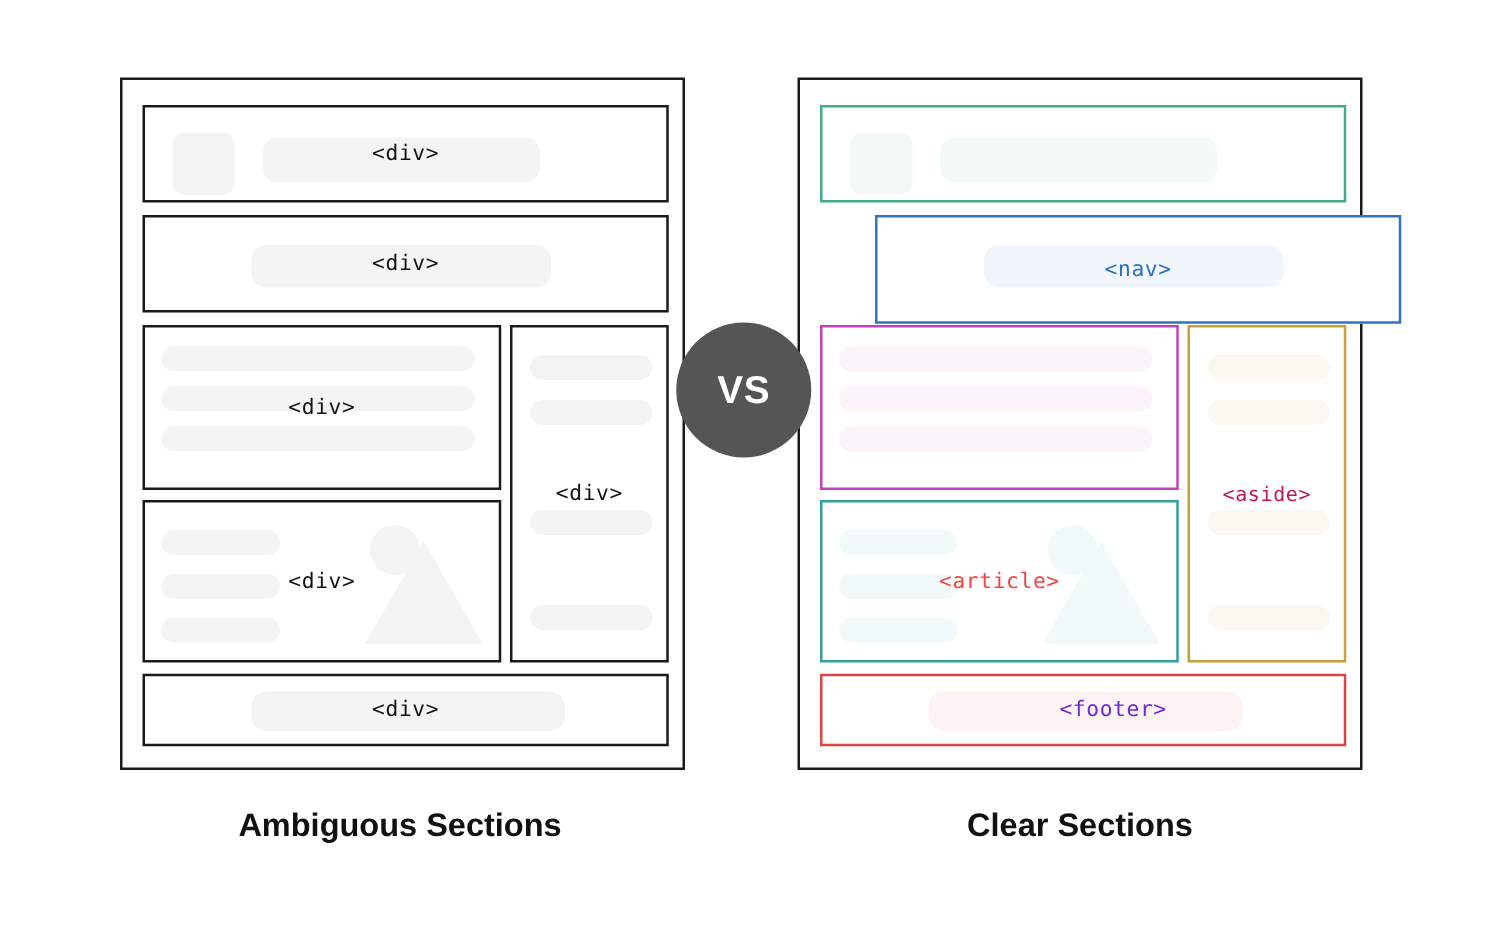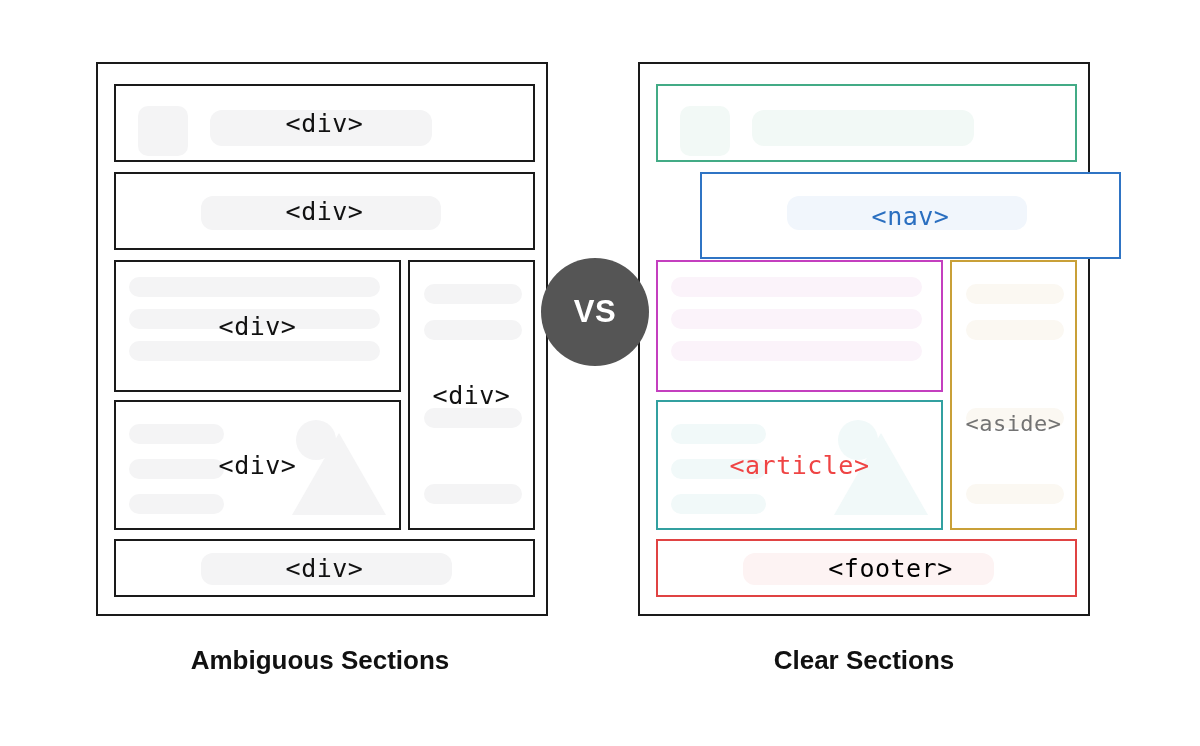--- a/index.html
+++ b/index.html
@@ -42,21 +42,21 @@
     background: #ffffff;
     border: 2px solid #1a1a1a;
     overflow: hidden;
   }
   .box .tag {
     position: absolute;
     left: 0; right: 0; top: 50%;
     transform: translateY(-50%);
     text-align: center;
     font-family: "DejaVu Sans Mono", "Liberation Mono", monospace;
-    font-size: 25px;
+    font-size: 17px;
     font-weight: 400;
     letter-spacing: 0.5px;
     color: #111111;
     white-space: nowrap;
     z-index: 4;
   }
 
   
   .sk {
     position: absolute;
@@ -189,37 +189,37 @@
         <div class="sk pill" style="left:13px; top:15px; width:251px; height:20px; background:#fbf3fa;"></div>
         <div class="sk pill" style="left:13px; top:47px; width:251px; height:20px; background:#fbf3fa;"></div>
         <div class="sk pill" style="left:13px; top:79px; width:251px; height:20px; background:#fbf3fa;"></div>
       </div>
 
       <div class="box" style="left:294px; top:176px; width:127px; height:270px; border-color:#c9a038;">
         <div class="sk pill" style="left:14px; top:22px; width:98px; height:20px; background:#fbf8f2;"></div>
         <div class="sk pill" style="left:14px; top:58px; width:98px; height:20px; background:#fbf8f2;"></div>
         <div class="sk pill" style="left:14px; top:146px; width:98px; height:20px; background:#fbf8f2;"></div>
         <div class="sk pill" style="left:14px; top:222px; width:98px; height:20px; background:#fbf8f2;"></div>
-        <div class="tag" style="color:#737373; font-size:22px; left:-6px; right:-6px;margin-top:28px;">&lt;aside&gt;</div>
+        <div class="tag" style="color:#be185d; font-size:16px; left:-6px; right:-6px;">&lt;aside&gt;</div>
       </div>
 
       <div class="box" style="left:0px; top:316px; width:287px; height:130px; border-color:#32a0a0;">
         <div class="wm" style="left:160px; top:18px; width:110px; height:95px;">
           <div class="wm-circle" style="left:20px; top:0px; width:40px; height:40px; background:#f1f9f9;"></div>
           <div class="wm-tri" style="left:16px; top:13px; border-bottom-color:#f1f9f9;"></div>
         </div>
         <div class="sk pill" style="left:13px; top:22px; width:95px; height:20px; background:#f1f9f9;"></div>
         <div class="sk pill" style="left:13px; top:57px; width:95px; height:20px; background:#f1f9f9;"></div>
         <div class="sk pill" style="left:13px; top:92px; width:95px; height:20px; background:#f1f9f9;"></div>
         <div class="tag" style="color:#ef4444;">&lt;article&gt;</div>
       </div>
 
       <div class="box" style="left:0px; top:455px; width:421px; height:58px; border-color:#e04343;">
         <div class="sk pill" style="left:85px; top:12px; width:251px; height:32px; background:#fdf3f3;"></div>
-        <div class="tag" style="color:#000000;margin-left:48px;">&lt;footer&gt;</div>
+        <div class="tag" style="color:#6d28d9;margin-left:48px;">&lt;footer&gt;</div>
       </div>
 
     </div>
   </div>
 
   <div class="caption" id="caption-left">Ambiguous Sections</div>
   <div class="caption" id="caption-right">Clear Sections</div>
 
 </div>
 

